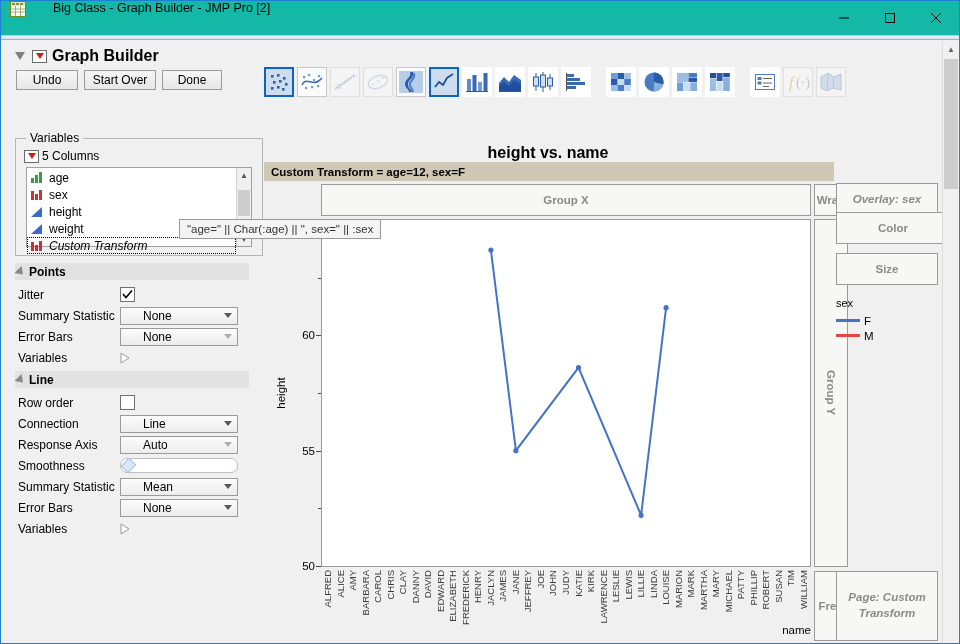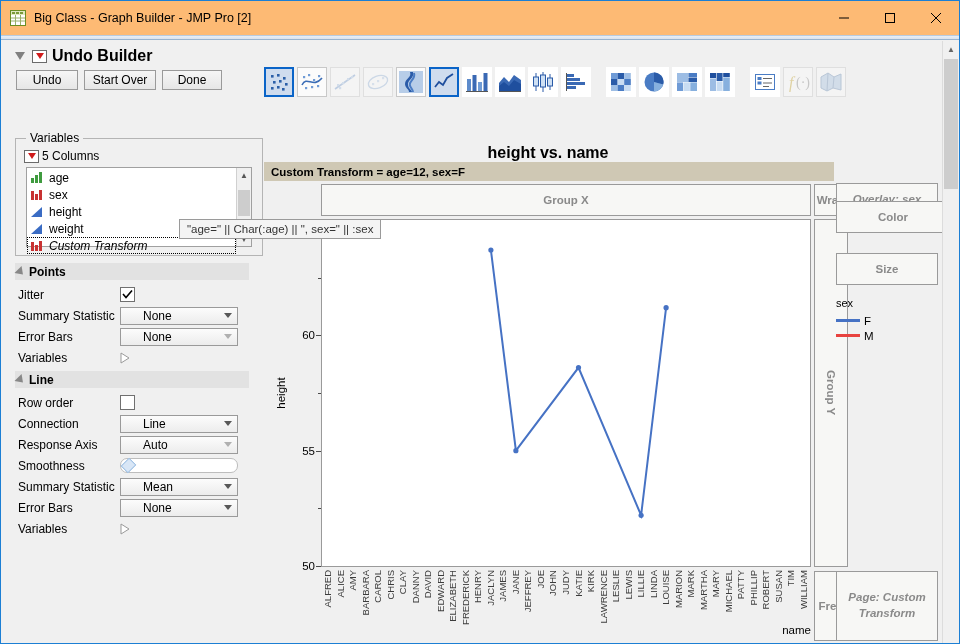--- a/index.html
+++ b/index.html
@@ -14,22 +14,22 @@
     position: relative;
     width: 960px; height: 644px;
     border: 1px solid #1c7fd4;
     background: #f0f0f0;
     overflow: hidden;
   }
 
   
   #titlebar {
     position: absolute; left: 0; top: 0; width: 958px; height: 34px;
-    background: #fdba74;
-    display: flex; align-items: center;
+    background: #14b8a6;
+    display: flex;  gap: 19px;
   }
   #title-icon {
     width: 16px; height: 16px; margin-left: 9px; margin-right: 8px;
     flex: 0 0 auto;
   }
   #title-text {
     font-size: 12.5px; color: #000; white-space: nowrap;
   }
   #winbtns { margin-left: auto; display: flex; height: 34px; }
   .winbtn {
@@ -282,21 +282,21 @@
     flex-direction: column;
   }
   #dz-freq {
     position: absolute; left: 551px; top: 434px; width: 34px; height: 70px;
   }
   #dz-overlay {
     position: absolute; left: 573px; top: 46px; width: 102px; height: 32px;
     font-style: italic;
   }
   #dz-color {
-    position: absolute; left: 573px; top: 64px; width: 114px; height: 32px;
+    position: absolute; left: 573px; top: 75px; width: 114px; height: 32px;
   }
   #dz-size {
     position: absolute; left: 573px; top: 116px; width: 102px; height: 32px;
   }
   #dz-page {
     position: absolute; left: 573px; top: 434px; width: 102px; height: 70px;
     flex-direction: column; font-style: italic; line-height: 1.35;
   }
 
   
@@ -417,21 +417,21 @@
   </div>
   <div id="titlebar-sep"></div>
 
   <div id="content">
 
     <div id="gb-header">
       <span class="disclosure-tri"></span>
       <span class="red-arrow">
           <i></i>
         </span>
-      <span id="gb-title">Undo Builder</span>
+      <span id="gb-title">Graph Builder</span>
     </div>
 
     <div id="btnrow">
       <div class="gbtn" id="btn-undo">Undo</div>
       <div class="gbtn" id="btn-startover">Start Over</div>
       <div class="gbtn" id="btn-done">Done</div>
     </div>
 
     <div id="toolbar">
       <div class="ticon sel">

